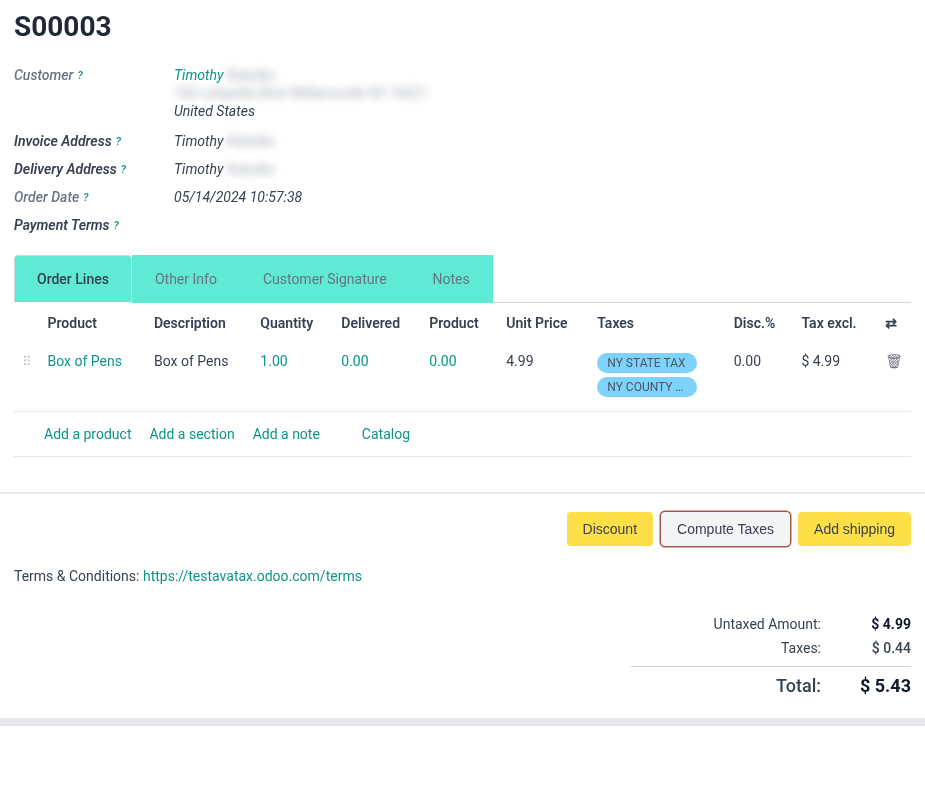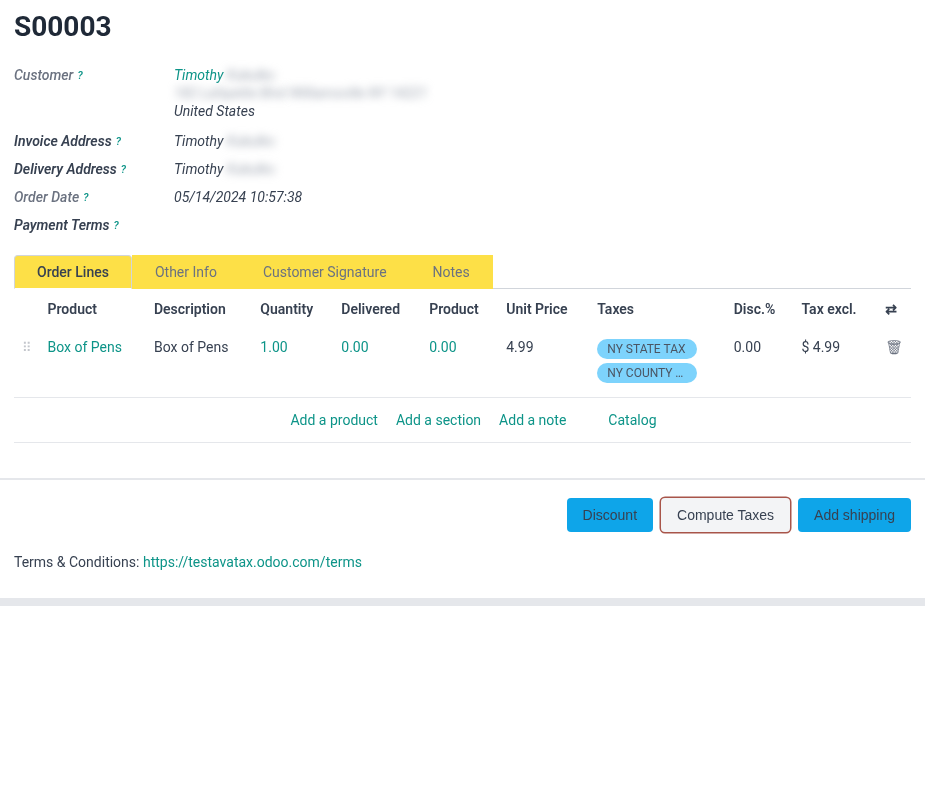--- a/index.html
+++ b/index.html
@@ -46,28 +46,28 @@
   .link { color: #0d9488; cursor: pointer; }
   .addr-line { margin-bottom: 2px; }
   .blur { filter: blur(4px); color: #9ca3af; display: inline-block; }
 
   .tabs {
     display: flex;
     border-bottom: 1px solid #d1d5db;
     margin-bottom: 0;
   }
   .tab {
-    padding: 8px 22px;
+    padding: 15px 22px;
     font-size: 14px;
     color: #6b7280;
     cursor: pointer;
     border: 1px solid transparent;
     border-bottom: none;
     margin-bottom: -1px;
-    background: #fde047;
+    background: #5eead4;
   }
   .tab.active {
     color: #374151;
     border: 1px solid #d1d5db;
     border-bottom: 1px solid #fff;
     border-radius: 4px 4px 0 0;
     font-weight: 500;
   }
 
   table.lines {
@@ -118,21 +118,20 @@
     cursor: pointer;
     font-size: 14px;
   }
 
   .table-links {
     padding: 14px 8px 14px 30px;
     display: flex;
     gap: 18px;
     font-size: 14px;
     border-bottom: 1px solid #e5e7eb;
-    justify-content: center;
   }
   .table-links a { color: #0d9488; cursor: pointer; text-decoration: none; }
   .catalog-link { margin-left: 24px; }
 
   .spacer-line {
     height: 36px;
     border-bottom: 1px solid #e5e7eb;
     margin: 0 -14px;
   }
 
@@ -142,21 +141,21 @@
     padding: 18px 14px 0 14px;
   }
 
   .btn-row {
     display: flex;
     justify-content: flex-end;
     gap: 8px;
     margin-bottom: 22px;
   }
   .btn {
-    background: #0ea5e9;
+    background: #fde047;
     color: #374151;
     border: none;
     border-radius: 4px;
     padding: 9px 16px;
     font-size: 14px;
     font-weight: 500;
     cursor: pointer;
   }
   .btn.highlight {
     background: #f3f4f6;
@@ -316,15 +315,29 @@
   <div class="btn-row">
     <button class="btn">Discount</button>
     <button class="btn highlight">Compute Taxes</button>
     <button class="btn">Add shipping</button>
   </div>
 
   <div class="terms">
     <span>Terms &amp; Conditions: </span><a>https://testavatax.odoo.com/terms</a>
   </div>
 
+  <div class="totals">
+    <div class="totals-row">
+      <div class="tl-label">Untaxed Amount:</div>
+      <div class="tl-val">$ 4.99</div>
+    </div>
+    <div class="totals-row normal">
+      <div class="tl-label">Taxes:</div>
+      <div class="tl-val">$ 0.44</div>
+    </div>
+    <div class="totals-row total">
+      <div class="tl-label">Total:</div>
+      <div class="tl-val">$ 5.43</div>
+    </div>
+  </div>
 </div>
 
 <div class="footer-edge"></div>
 
 </body></html>

